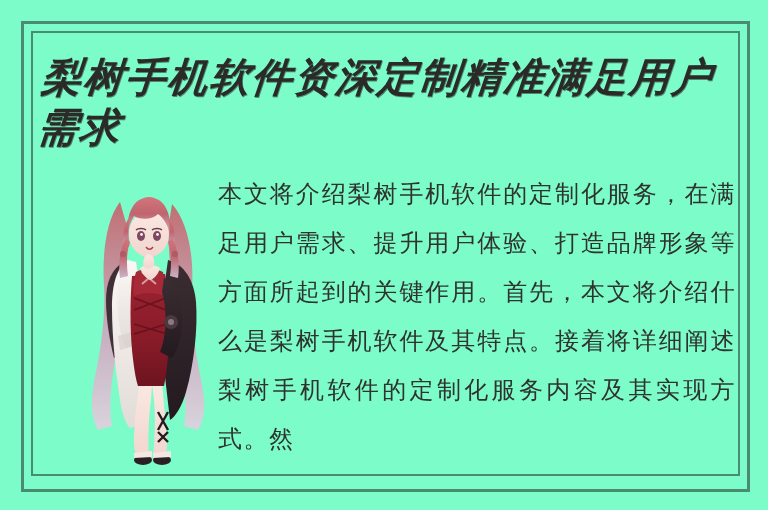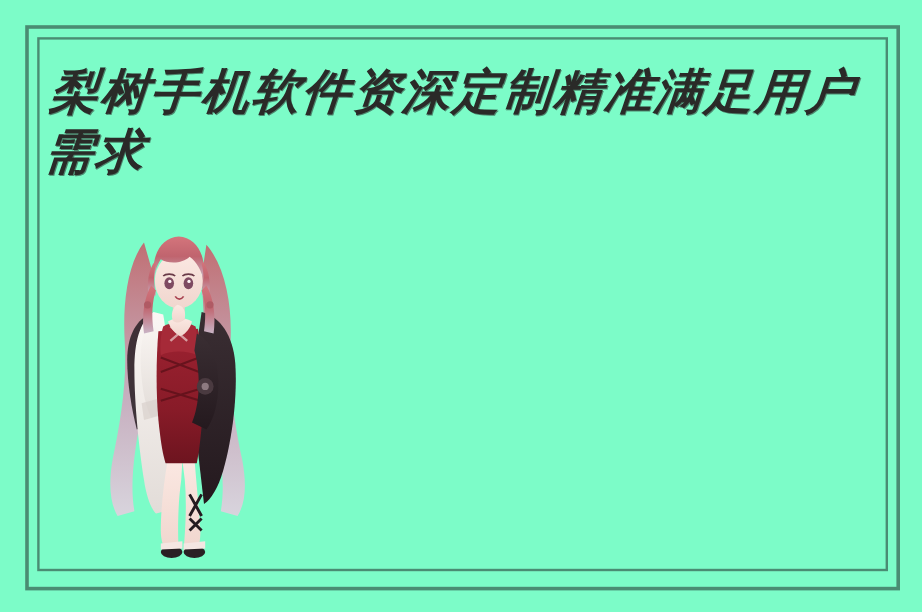--- a/index.html
+++ b/index.html
@@ -197,15 +197,16 @@
         <circle cx="85.5" cy="66.5" r="1.4" fill="#fdf3f5"></circle>
         <path d="M64 62 C66 60 72 60 74 62" stroke="#6a3a48" stroke-width="1.4" fill="none"></path>
         <path d="M80 62 C82 60 88 60 90 62" stroke="#6a3a48" stroke-width="1.4" fill="none"></path>
 
         <path d="M74 79 C76 82 79 82 81 79" stroke="#a8414f" stroke-width="1.4" fill="none"></path>
 
         <path d="M76 86 C72 88 70 94 72 99 C75 102 80 101 82 97 C83 92 81 87 76 86 Z" fill="url(#skinG)"></path>
       </svg>
     </div>
 
+    <div class="body-text">本文将介绍梨树手机软件的定制化服务，在满足用户需求、提升用户体验、打造品牌形象等方面所起到的关键作用。首先，本文将介绍什么是梨树手机软件及其特点。接着将详细阐述梨树手机软件的定制化服务内容及其实现方式。然</div>
 
   </div>
 </div>
 
 </body></html>

